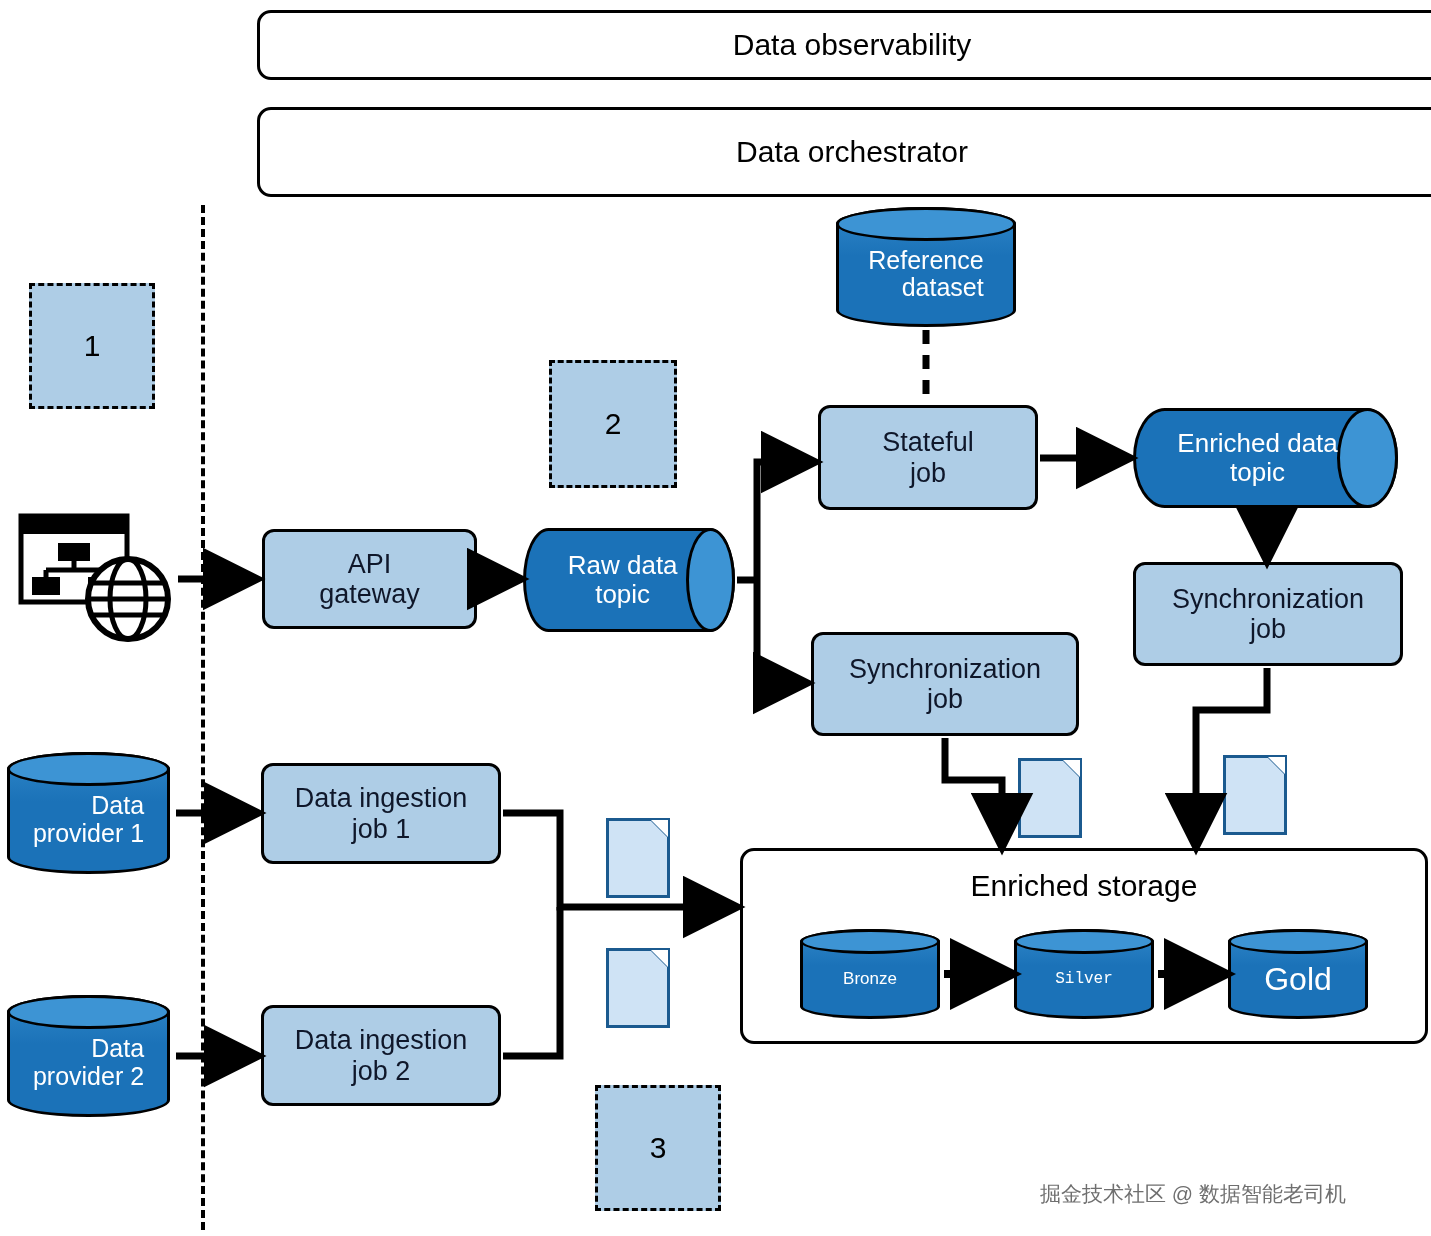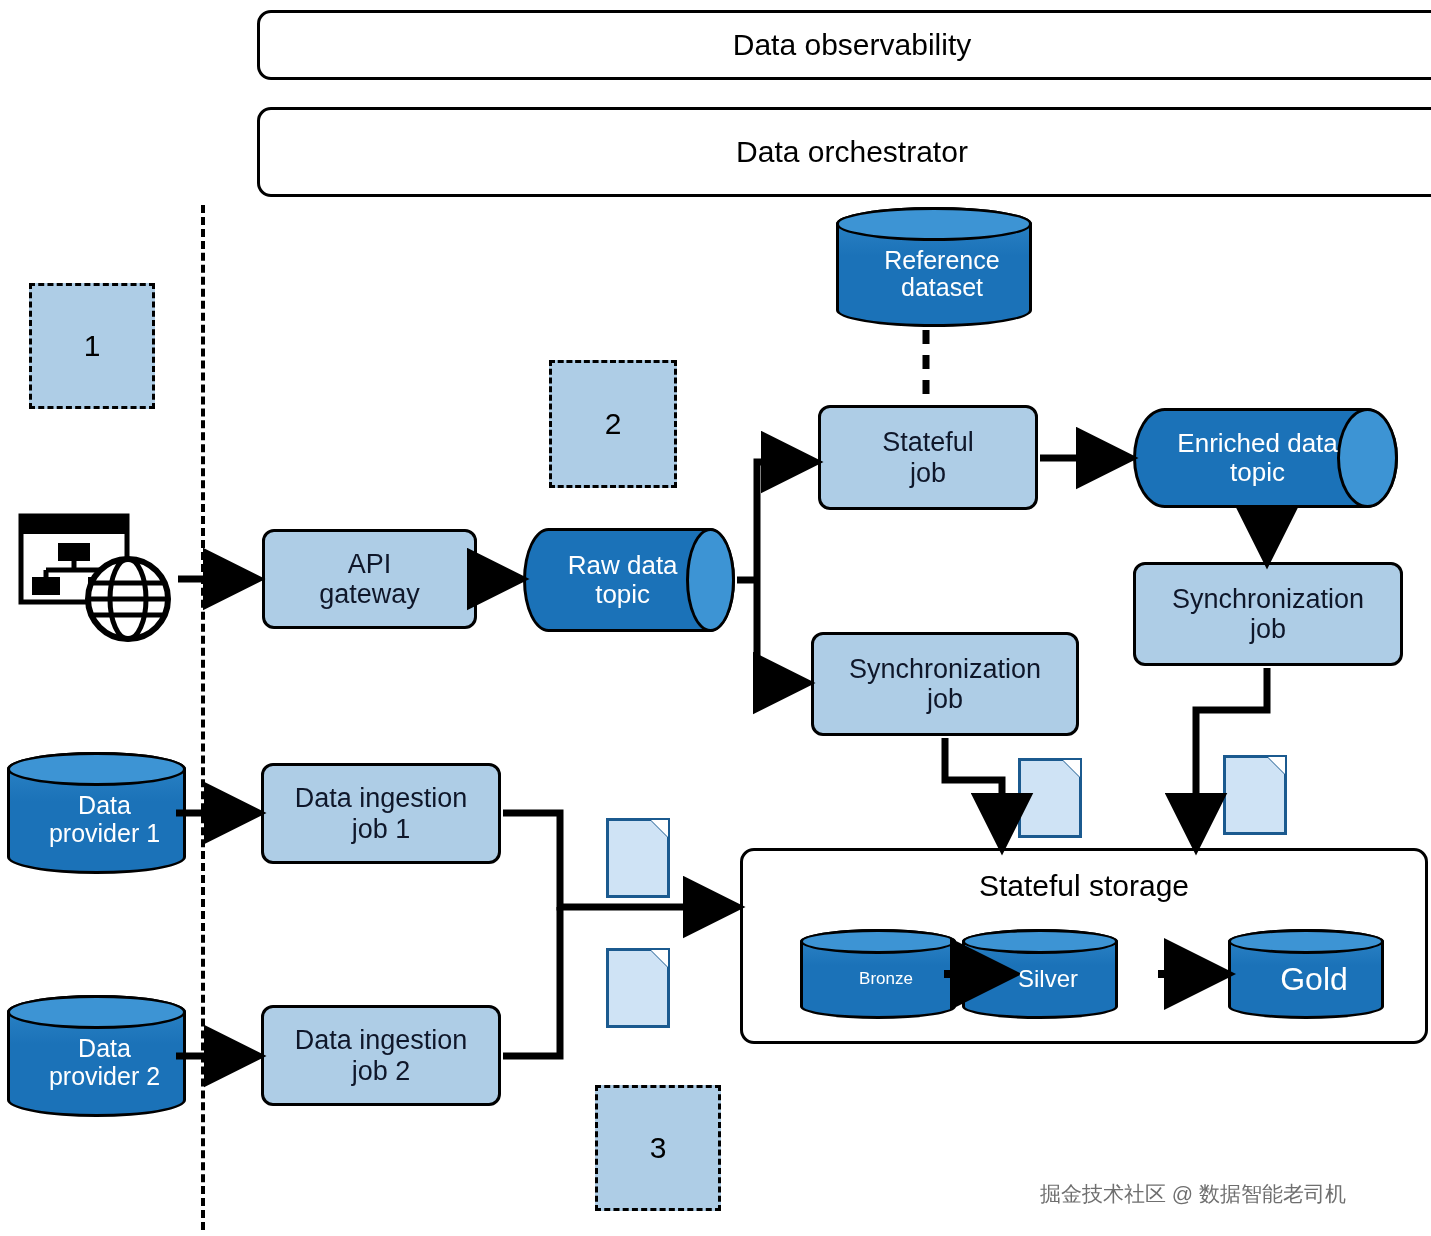--- a/index.html
+++ b/index.html
@@ -71,25 +71,24 @@
     font-size: 30px;
     color: #000;
   }
 
   
   .cyl {
     position: absolute;
     display: flex;
     align-items: center;
     justify-content: center;
-    text-align: center;
+    text-align: right;
     color: #fff;
     font-size: 25px;
     line-height: 1.1;
-    padding-left: 16px;
   }
   .cyl .body {
     position: absolute;
     left: 0; top: 0; right: 0; bottom: 0;
     border: 3px solid #000;
     border-radius: 50% / 14%;
     background: linear-gradient(#2e86c8 0%, #1b72b8 40%, #1b72b8 100%);
     box-sizing: border-box;
   }
   .cyl .top {
@@ -306,30 +305,30 @@
   </div>
 
   <div class="abs box" style="left:261px; top:1005px; width:240px; height:101px;">
     <div>
       <div>Data ingestion</div>
       <div>job 2</div>
     </div>
   </div>
 
   <div class="abs container-box" style="left:740px; top:848px; width:688px; height:196px;">
-    <div class="container-title">Stateful storage</div>
+    <div class="container-title">Enriched storage</div>
   </div>
 
   <div class="cyl" style="left:800px; top:929px; width:140px; height:90px; font-size:17px;">
     <div class="body"></div>
     <div class="top"></div>
     <div class="label">Bronze</div>
   </div>
 
-  <div class="cyl" style="left:962px; top:929px; width:140px; height:90px; font-size:24px;">
+  <div class="cyl" style="left:1014px; top:929px; width:140px; height:90px; font-size:16px;font-family:Liberation Mono, monospace;">
     <div class="body"></div>
     <div class="top"></div>
     <div class="label">Silver</div>
   </div>
 
   <div class="cyl" style="left:1228px; top:929px; width:140px; height:90px; font-size:32px;">
     <div class="body"></div>
     <div class="top"></div>
     <div class="label">Gold</div>
   </div>

